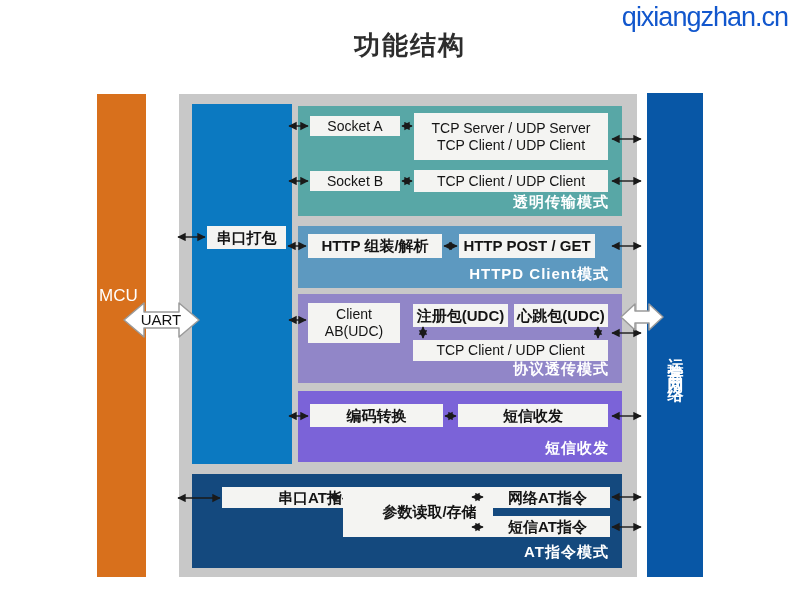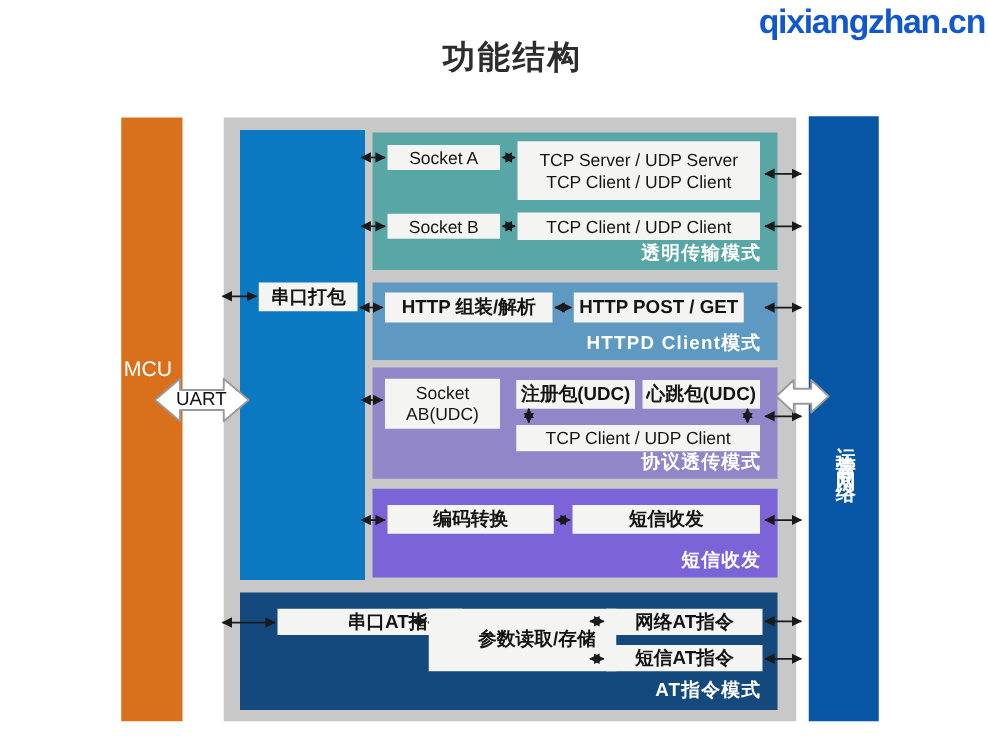--- a/index.html
+++ b/index.html
@@ -9,21 +9,21 @@
   }
   
   .title{
     position:absolute;left:0;top:28px;width:790px;text-align:center;
     font-size:26px;font-weight:700;color:#2d2d2d;letter-spacing:2px;padding-left:15px;
   }
   .watermark{
     position:absolute;top:2px;right:2px;display:flex;align-items:baseline;gap:5px;white-space:nowrap;
   }
   .wm-prefix{font-family:"DejaVu Serif",serif;font-size:24px;color:#549be8;}
-  .wm-domain{font-size:27px;font-weight:700;color:#1257cd;letter-spacing:-1px;}
+  .wm-domain{font-size:27px;font-weight:400;color:#1257cd;letter-spacing:-1px;}
   
   .mcu-bar{position:absolute;left:97px;top:94px;width:49px;height:483px;background:#d8701c;}
   .mcu-label{position:absolute;left:2px;top:192px;color:#ffffff;font-size:17px;}
   .op-bar{
     position:absolute;left:647px;top:93px;width:56px;height:484px;background:#0857a6;
     display:flex;align-items:center;justify-content:center;
   }
   .op-label{
     writing-mode:vertical-lr;text-orientation:upright;color:#ffffff;
     font-size:16px;font-weight:700;letter-spacing:7px;margin-top:55px;
@@ -123,21 +123,21 @@
     </div>
     <div class="box en b-socket-b">Socket B</div>
     <div class="box en b-cli-b">TCP Client / UDP Client</div>
 
     <div class="box cjk b-serial-pack">串口打包</div>
 
     <div class="box cjk b-http-zz">HTTP 组装/解析</div>
     <div class="box cjk b-http-post">HTTP POST / GET</div>
 
     <div class="box en two-line b-socket-ab">
-      <span>Socket</span>
+      <span>Client</span>
       <span>AB(UDC)</span>
     </div>
     <div class="box cjk b-zhuce">注册包(UDC)</div>
     <div class="box cjk b-xintiao">心跳包(UDC)</div>
     <div class="box en b-cli-p">TCP Client / UDP Client</div>
 
     <div class="box cjk b-bianma">编码转换</div>
     <div class="box cjk b-smsbox">短信收发</div>
 
     <div class="box cjk b-at-serial">串口AT指令</div>

